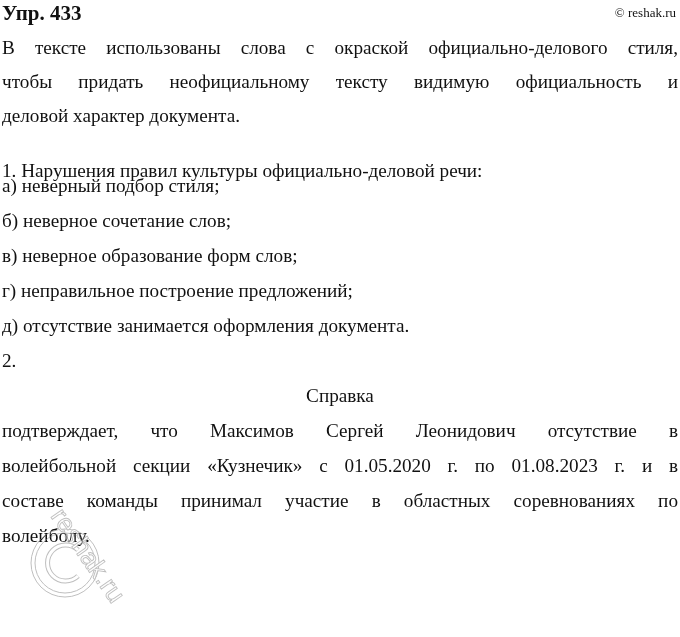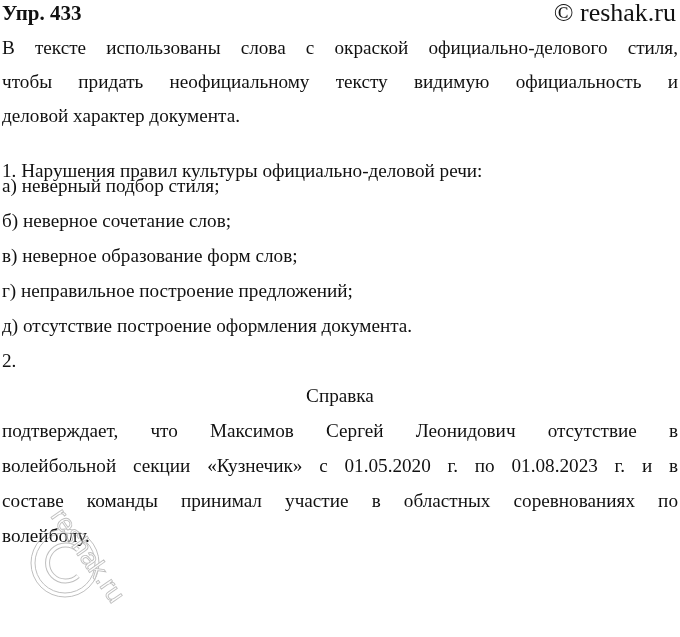--- a/index.html
+++ b/index.html
@@ -3,21 +3,21 @@
 <meta charset="utf-8">
 <style>
   html, body { margin: 0; padding: 0; background: #ffffff; }
   body {
     width: 680px; height: 637px; overflow: hidden; position: relative;
     font-family: "Liberation Serif", serif; color: #111111;
   }
   .page { position: absolute; left: 0; top: 0; width: 680px; height: 553px; }
   .header { position: absolute; left: 0; top: 0; width: 680px; height: 30px; }
   .title { position: absolute; left: 2px; top: 0px; font-weight: bold; font-size: 21px; line-height: 26px; }
-  .source { position: absolute; right: 4px; top: 0px; font-size: 26px; line-height: 26px; text-align: center; }
+  .source { position: absolute; right: 4px; top: 0px; font-size: 13px; line-height: 26px; text-align: center; }
   .line {
     position: absolute; left: 2px; width: 676px; font-size: 19.2px; line-height: 24px;
     white-space: nowrap;
   }
   .justify { text-align: justify; text-align-last: justify; white-space: normal; }
   .center { text-align: center; left: 0; width: 680px; }
   .watermark {
     position: absolute; left: 10px; top: 478px; width: 150px; height: 140px;
     pointer-events: none; opacity: 0.55;
   }
@@ -34,21 +34,21 @@
 
   <div class="line justify" style="top:70px;">чтобы придать неофициальному тексту видимую официальность и</div>
   <div class="line justify" style="top:36px;">В тексте использованы слова с окраской официально-делового стиля,</div>
   <div class="line" style="top:104px;">деловой характер документа.</div>
 
   <div class="line" style="top:139px;margin-top:20px;">1. Нарушения правил культуры официально-деловой речи:</div>
   <div class="line" style="top:174px;">а) неверный подбор стиля;</div>
   <div class="line" style="top:209px;">б) неверное сочетание слов;</div>
   <div class="line" style="top:244px;">в) неверное образование форм слов;</div>
   <div class="line" style="top:279px;">г) неправильное построение предложений;</div>
-  <div class="line" style="top:314px;">д) отсутствие построение оформления документа.</div>
+  <div class="line" style="top:314px;">д) отсутствие занимается оформления документа.</div>
 
   <div class="line" style="top:349px;">2.</div>
   <div class="line center" style="top:384px;">Справка</div>
 
   <div class="line justify" style="top:419px;">подтверждает, что Максимов Сергей Леонидович отсутствие в</div>
   <div class="line justify" style="top:454px;">волейбольной секции «Кузнечик» с 01.05.2020 г. по 01.08.2023 г. и в</div>
   <div class="line justify" style="top:489px;">составе команды принимал участие в областных соревнованиях по</div>
   <div class="line" style="top:524px;">волейболу.</div>
 
   <div class="watermark">

